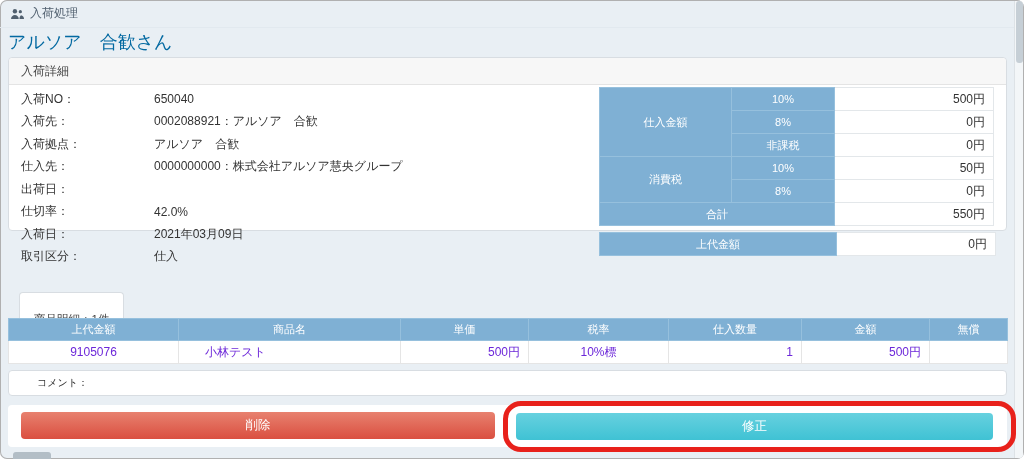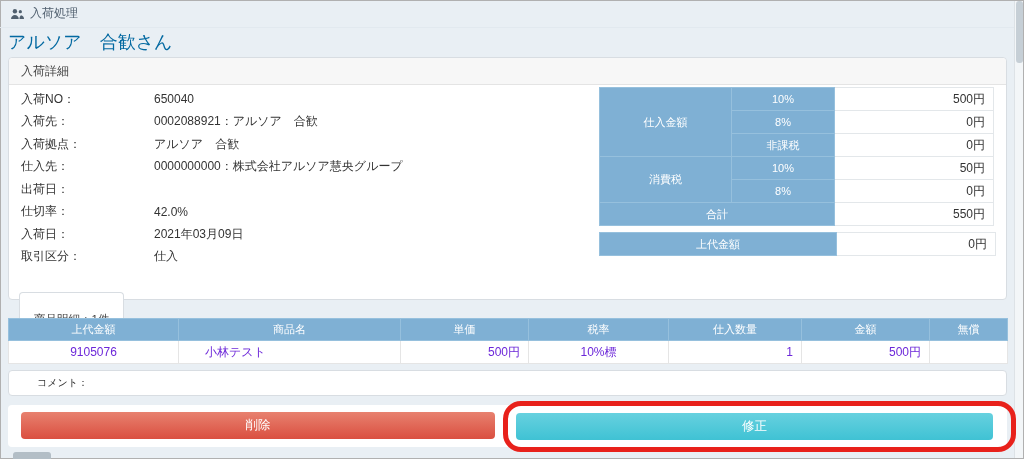--- a/index.html
+++ b/index.html
@@ -3,20 +3,21 @@
 <meta charset="utf-8">
 <style>
   * { margin:0; padding:0; box-sizing:border-box; }
   html,body { background:#fff; }
   .root {
     position:relative; width:1024px; height:459px;
     background:#e9eff4;
     font-family:"Liberation Sans","DejaVu Sans",sans-serif;
     color:#333; overflow:hidden;
     box-shadow: inset 0 0 0 1px #b0b0b0;
+    border-radius: 7px;
   }
   
   .topbar {
     position:absolute; left:0; top:0; width:1014px; height:28px;
     display:flex; align-items:center; padding-left:10px;
     color:#51606f; font-size:12px; border-bottom:1px solid #e2e9ef;
   }
   .topbar .icn { display:inline-flex; margin-right:6px; }
   .userrow {
     position:absolute; left:0; top:29px; height:25px; width:400px;
@@ -27,21 +28,21 @@
   .panel {
     position:absolute; background:#fff;
     border:1px solid #d8dde2; border-radius:4px;
   }
   .p-head {
     height:27px; line-height:26px; padding-left:12px;
     background:#f7f7f7; border-bottom:1px solid #e4e4e4;
     border-radius:4px 4px 0 0; font-size:12px; color:#444;
   }
   
-  .detail { left:8px; top:57px; width:999px; height:243px; }
+  .detail { left:8px; top:57px; width:999px; height:174px; }
   .d-body { position:relative; width:100%; height:181px; padding-top:3px; }
   .frow { height:22.5px; display:flex; align-items:center; font-size:12px; }
   .frow .lb { width:145px; padding-left:12px; color:#333; flex:none; }
   .frow .vl { color:#333; }
   
   .sumwrap { position:absolute; left:590px; top:2px; }
   table.sum { border-collapse:collapse; }
   .sum td { height:23px; }
   td.blue {
     background:#7fb0d4; color:#fff; font-size:11px; text-align:center;

